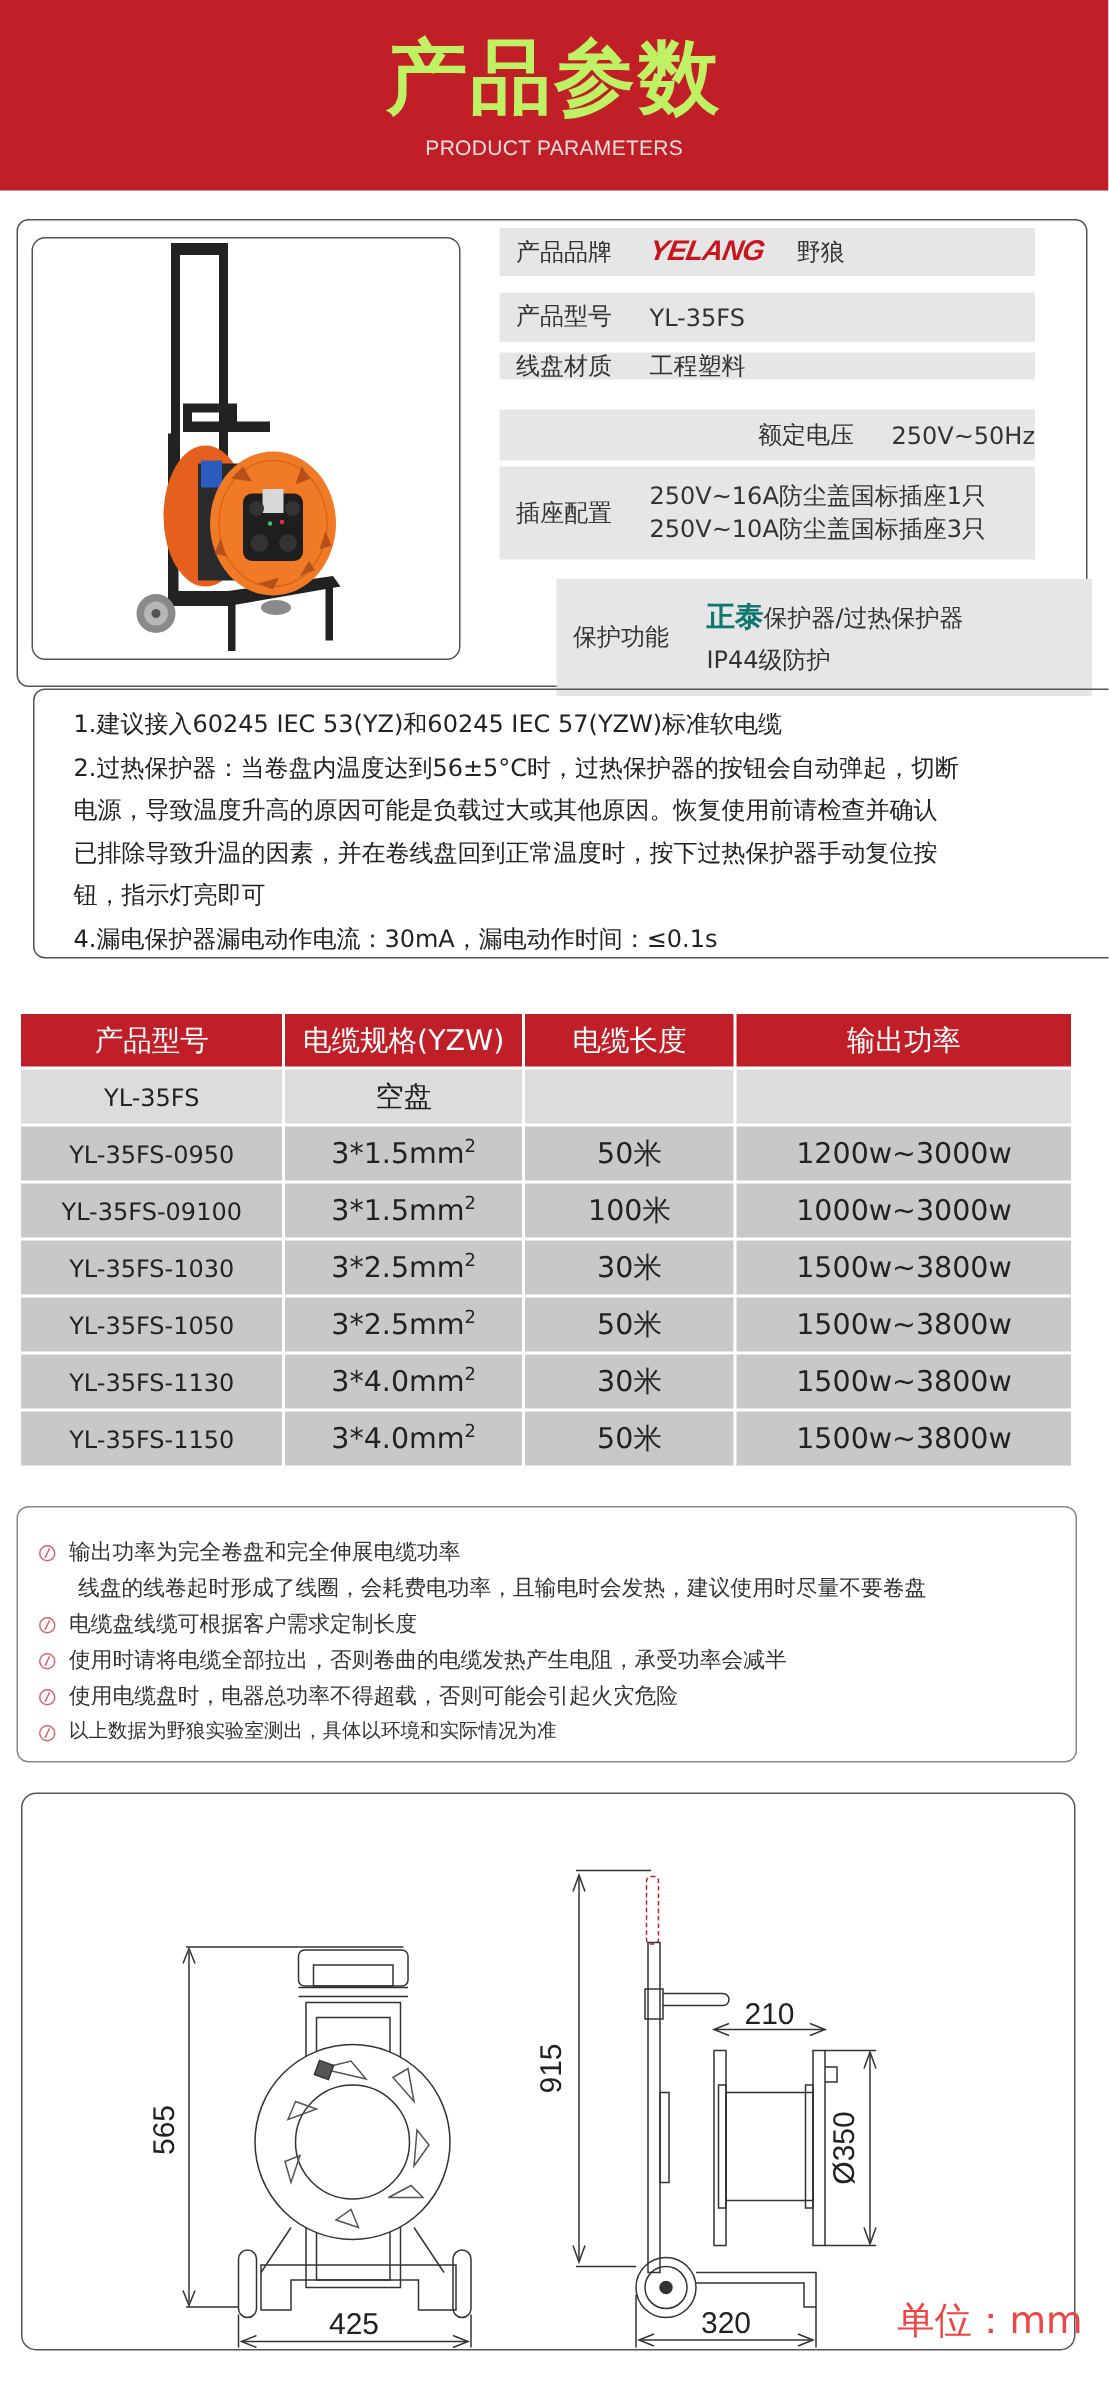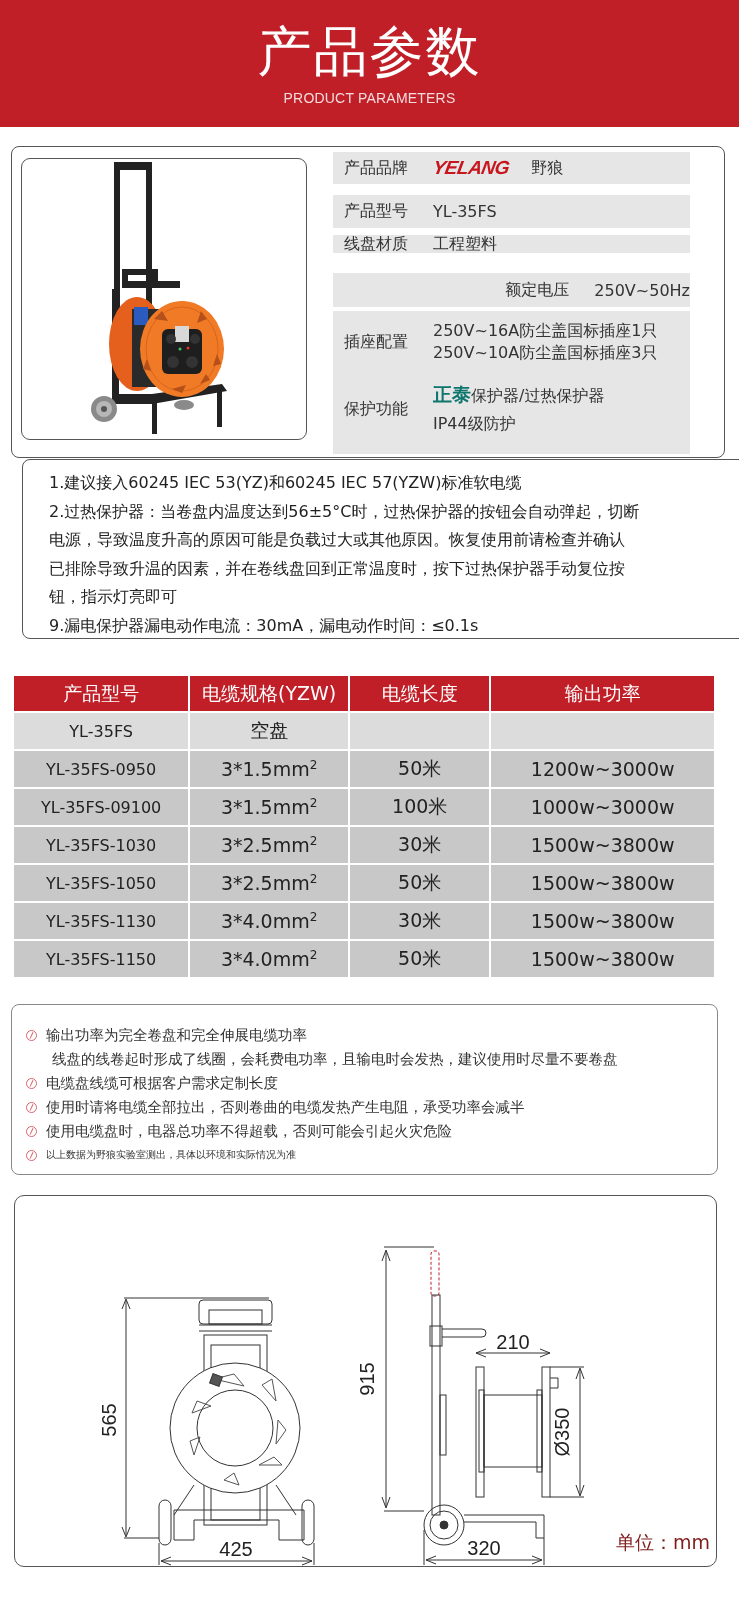--- a/index.html
+++ b/index.html
@@ -1,19 +1,19 @@
 <!DOCTYPE html>
 <html><head>
 <meta charset="utf-8">
 <style>
   * { box-sizing: border-box; margin: 0; padding: 0; }
   body { width: 739px; height: 1600px; background: #ffffff; font-family: "DejaVu Sans", "Liberation Sans", sans-serif; color: #333; position: relative; overflow: hidden; }
 
   .header { position: absolute; left: 0; top: 0; width: 739px; height: 127px; background: #c01f28; text-align: center; }
-  .header .title { position: absolute; top: 16px; left: 0; width: 100%; font-size: 54px; font-weight: normal; color: #ffffff; letter-spacing: 2px; }
+  .header .title { position: absolute; top: 16px; left: 0; width: 100%; font-size: 54px; font-weight: bold; color: #bef264; letter-spacing: 2px; }
   .header .subtitle { position: absolute; top: 90px; left: 0; width: 100%; font-size: 14px; color: #f3dcdc; font-family: "Liberation Sans", sans-serif; letter-spacing: 0.2px; }
 
   .card1 { position: absolute; left: 11px; top: 146px; width: 714px; height: 312px; border: 1.5px solid #555; border-radius: 8px; }
   .photo-box { position: absolute; left: 21px; top: 158px; width: 286px; height: 282px; border: 1px solid #555; border-radius: 9px; background: #fff; overflow: hidden; }
 
   .spec-row { position: absolute; left: 333px; width: 357px; background: #e6e6e6; display: flex; align-items: center; }
   .spec-label { width: 100px; padding-left: 11px; font-size: 16px; color: #333; }
   .spec-val { font-size: 16px; color: #333; }
   .brand-logo { font-family: "Liberation Sans", sans-serif; font-weight: bold; font-style: italic; color: #c8161f; font-size: 19px; letter-spacing: -0.5px; margin-right: 22px; transform: skewX(-10deg); display: inline-block; }
   .zhengtai { color: #0f766e; font-weight: bold; font-size: 19px; }
@@ -30,21 +30,21 @@
 
   .notes2 { position: absolute; left: 11px; top: 1004px; width: 707px; height: 171px; border: 1.5px solid #888; border-radius: 8px; padding: 18px 0 0 10px; font-size: 14.5px; color: #333; }
   .note-line { display: flex; align-items: flex-start; height: 24px; line-height: 24px; }
   .note-icon { width: 18px; height: 24px; color: #d9646b; font-size: 12px; display: flex; align-items: center; justify-content: center; margin-right: 6px; }
   .note-icon span { display: inline-block; width: 11px; height: 11px; border: 1.3px solid #d9646b; border-radius: 50%; position: relative; }
   .note-icon span::after { content: ""; position: absolute; left: 4px; top: 1px; width: 1.3px; height: 7px; background: #d9646b; transform: rotate(25deg); }
   .note-sub { padding-left: 30px; height: 24px; line-height: 24px; }
 
   .card3 { position: absolute; left: 14px; top: 1195px; width: 703px; height: 372px; border: 1.5px solid #555; border-radius: 10px; }
   .dim-svg { position: absolute; left: 14px; top: 1195px; }
-  .unit { position: absolute; left: 616px; top: 1530px; font-size: 19px; color: #7f1d1d; }
+  .unit { position: absolute; left: 598px; top: 1530px; font-size: 25px; color: #ef4444; }
 </style>
 </head>
 <body>
 
 <div class="header">
   <div class="title">产品参数</div>
   <div class="subtitle">PRODUCT PARAMETERS</div>
 </div>
 
 <div class="card1"></div>
@@ -106,35 +106,35 @@
   <span class="spec-label">额定电压</span>
   <span class="spec-val">250V~50Hz</span>
 </div>
 <div class="spec-row" style="top:311px;height:62px;">
   <span class="spec-label">插座配置</span>
   <div class="spec-val" style="line-height:22px;">
     <div>250V~16A防尘盖国标插座1只</div>
     <div>250V~10A防尘盖国标插座3只</div>
   </div>
 </div>
-<div class="spec-row" style="top:364px;height:90px;">
+<div class="spec-row" style="top:386px;height:78px;margin-left:38px;">
   <span class="spec-label">保护功能</span>
   <div class="spec-val" style="line-height:28px;">
     <div><span class="zhengtai">正泰</span><span>保护器/过热保护器</span></div>
     <div>IP44级防护</div>
   </div>
 </div>
 
 <div class="notes1">
   <div>1.建议接入60245 IEC 53(YZ)和60245 IEC 57(YZW)标准软电缆</div>
   <div>2.过热保护器：当卷盘内温度达到56±5°C时，过热保护器的按钮会自动弹起，切断</div>
   <div>电源，导致温度升高的原因可能是负载过大或其他原因。恢复使用前请检查并确认</div>
   <div>已排除导致升温的因素，并在卷线盘回到正常温度时，按下过热保护器手动复位按</div>
   <div>钮，指示灯亮即可</div>
-  <div>9.漏电保护器漏电动作电流：30mA，漏电动作时间：≤0.1s</div>
+  <div>4.漏电保护器漏电动作电流：30mA，漏电动作时间：≤0.1s</div>
 </div>
 
 <table class="models">
   <colgroup>
       <col style="width:177px">
       <col style="width:160px">
       <col style="width:142px">
       <col style="width:225px">
     </colgroup>
   <thead>
@@ -210,21 +210,21 @@
         <span></span>
       </span>
     <span>使用时请将电缆全部拉出，否则卷曲的电缆发热产生电阻，承受功率会减半</span>
   </div>
   <div class="note-line">
     <span class="note-icon">
         <span></span>
       </span>
     <span>使用电缆盘时，电器总功率不得超载，否则可能会引起火灾危险</span>
   </div>
-  <div class="note-line" style="font-size:10px;">
+  <div class="note-line" style="font-size:13px;">
     <span class="note-icon">
         <span></span>
       </span>
     <span>以上数据为野狼实验室测出，具体以环境和实际情况为准</span>
   </div>
 </div>
 
 <div class="card3"></div>
 <svg class="dim-svg" width="705" height="374" viewBox="0 0 705 374" font-family="Liberation Sans, sans-serif">
   <g stroke="#333" fill="none" stroke-width="1">

